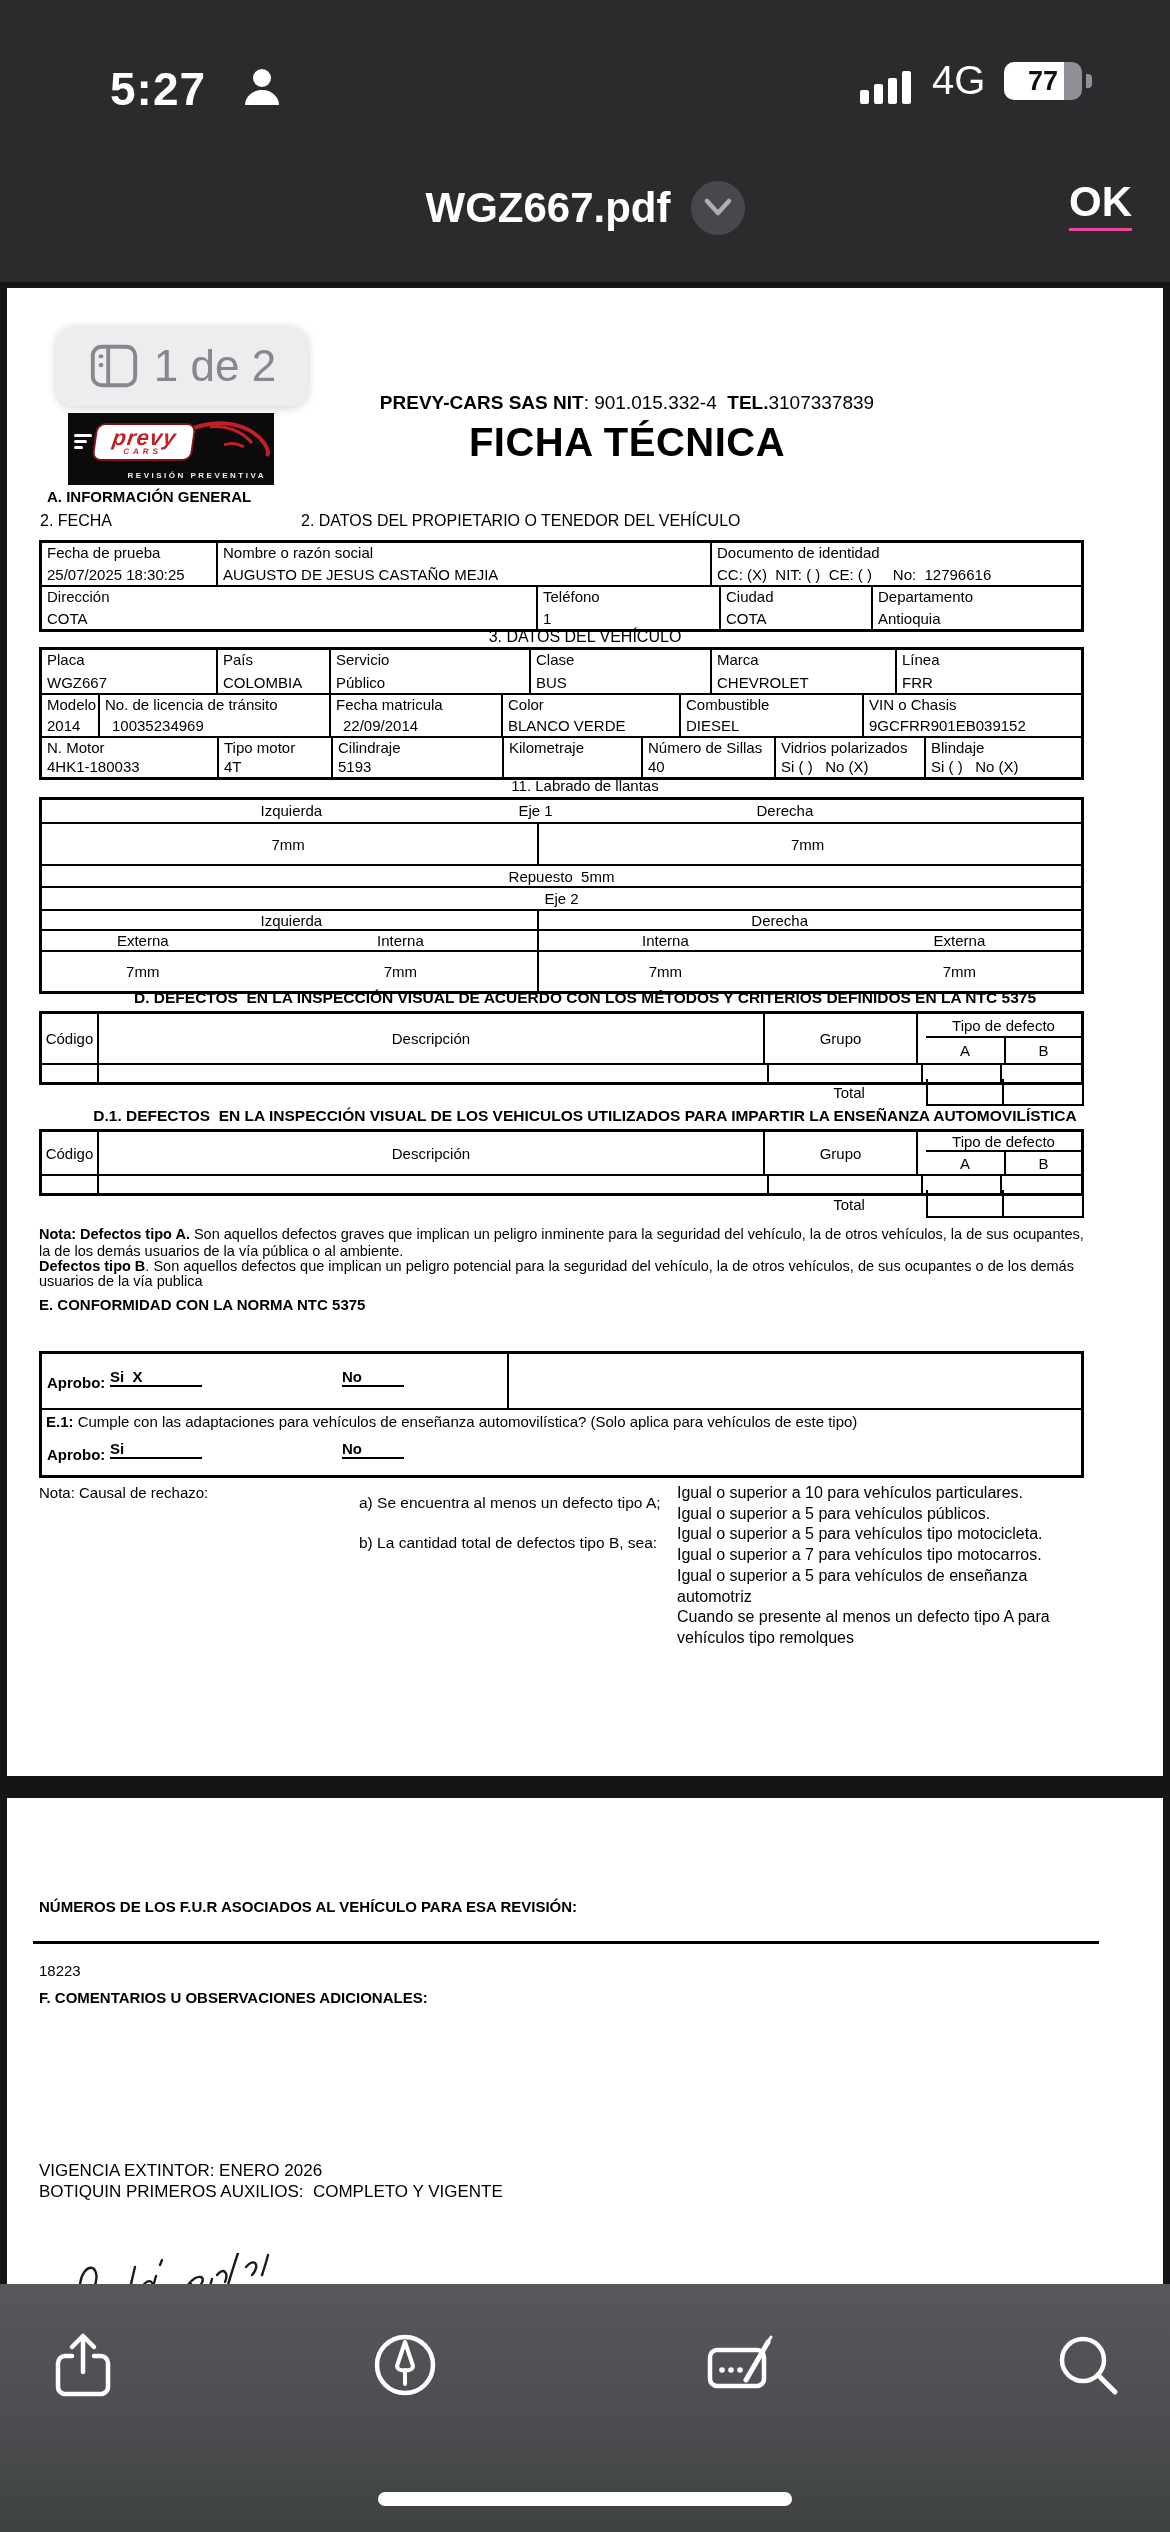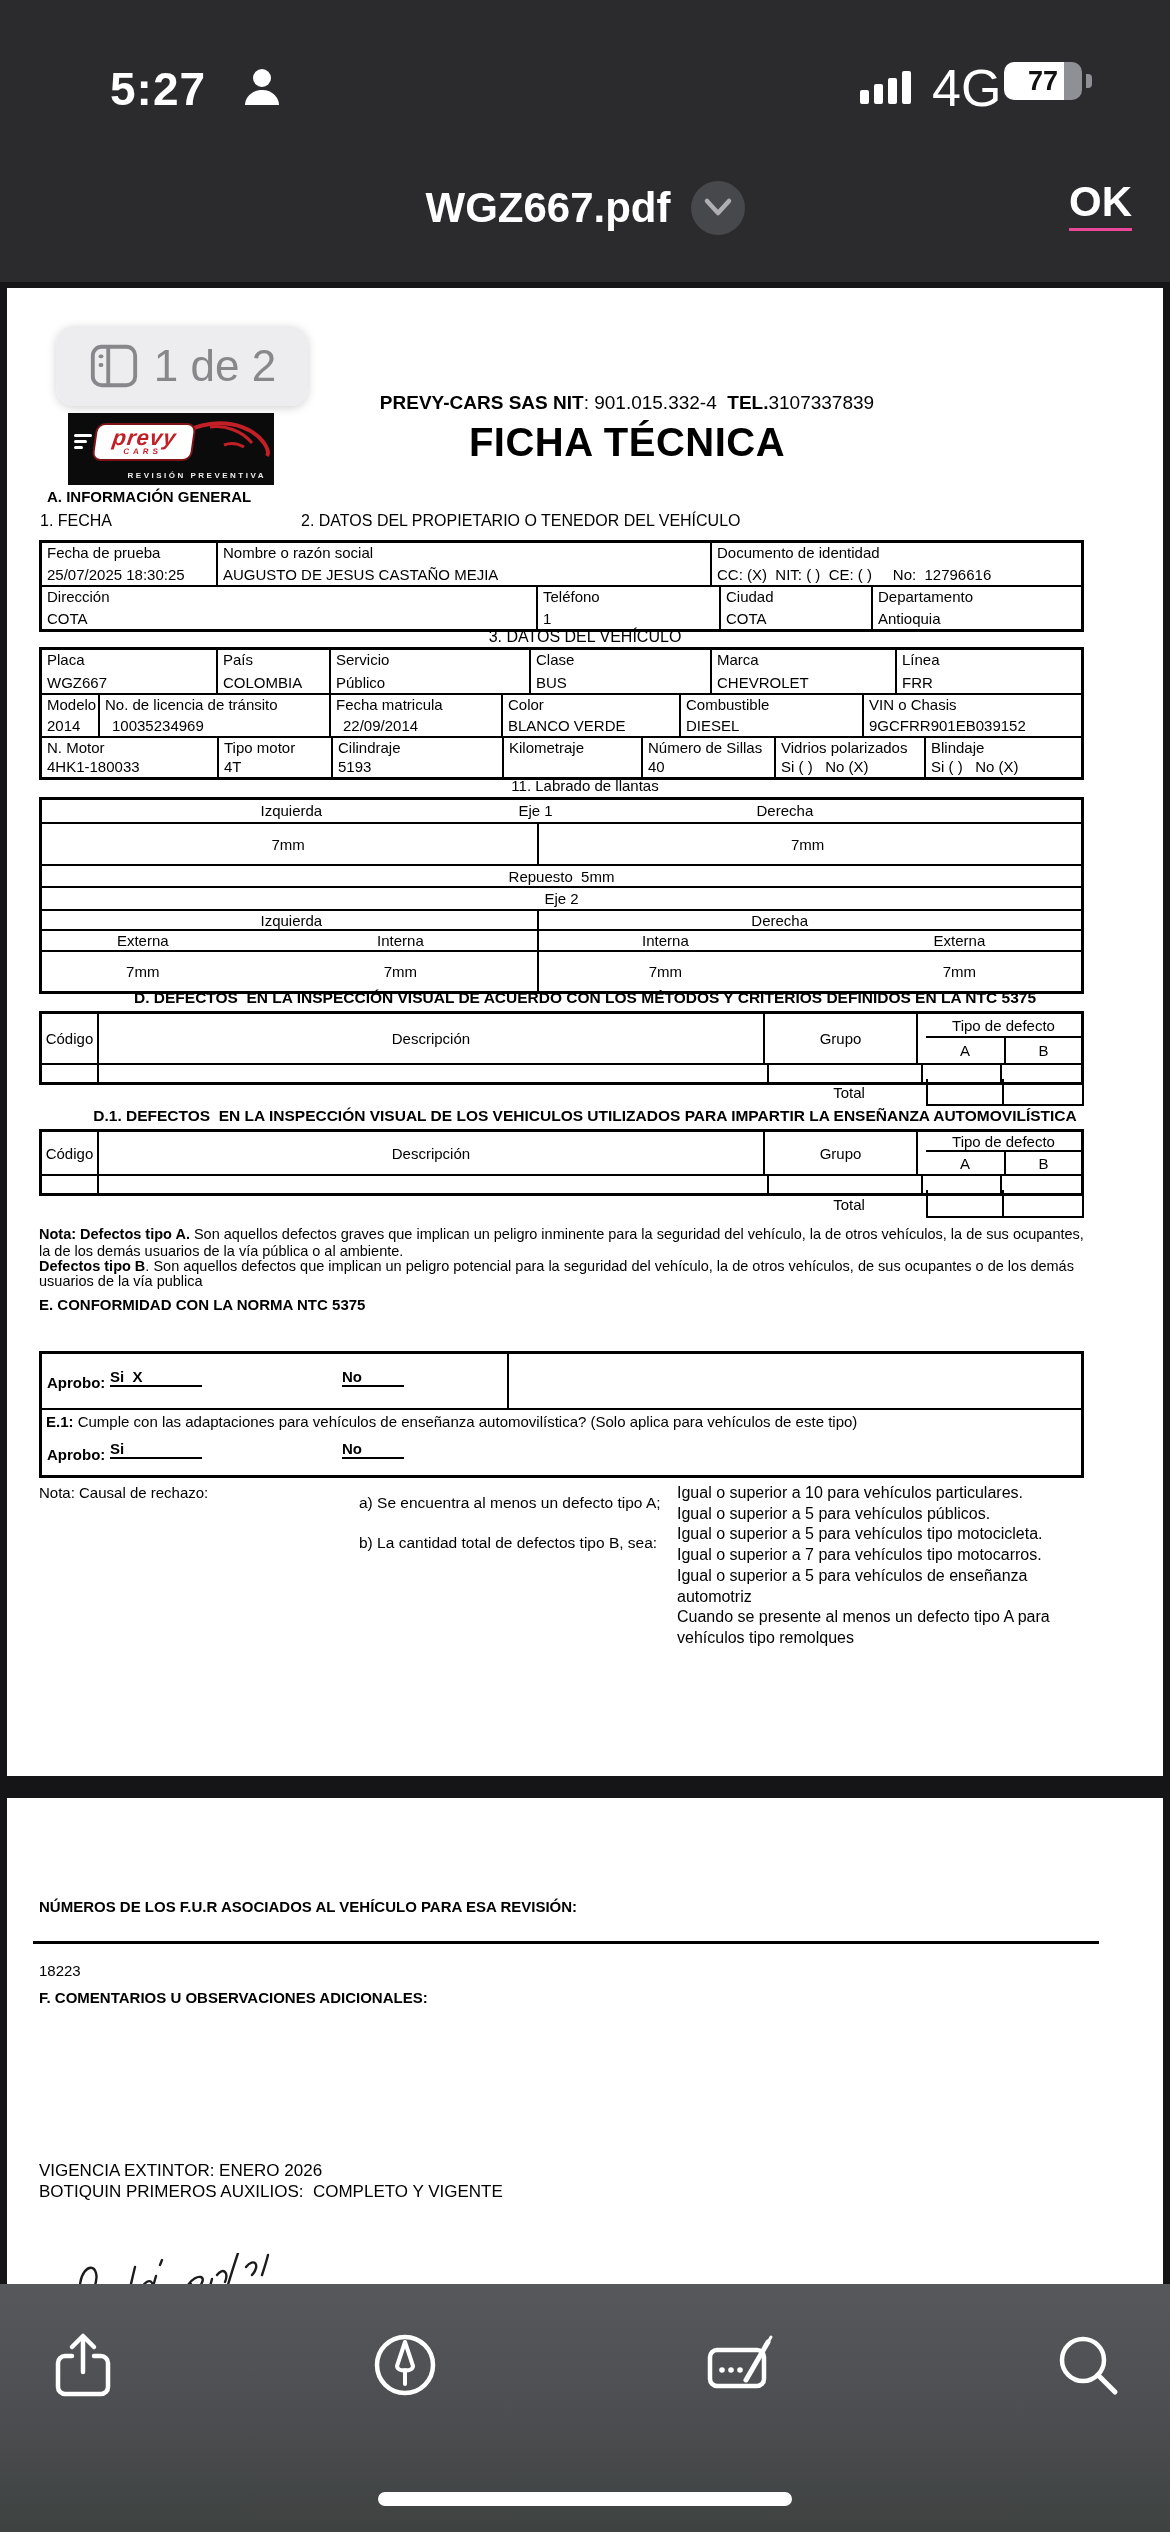--- a/index.html
+++ b/index.html
@@ -5,21 +5,21 @@
   html,body{margin:0;padding:0;background:#000;}
   .screen{position:relative;width:1170px;height:2532px;overflow:hidden;
     font-family:"Liberation Sans",sans-serif;background:#151517;}
 
   
   .chrome{position:absolute;left:0;top:0;width:1170px;height:282px;background:#2b2b2d;}
   .time{position:absolute;left:110px;top:62px;font-size:46px;font-weight:bold;color:#fff;letter-spacing:1px;}
   .user-ico{position:absolute;left:242px;top:68px;}
   .sig-bars{position:absolute;left:860px;top:70px;width:56px;height:34px;}
   .sig-bars i{position:absolute;bottom:0;width:9px;border-radius:2px;background:#fff;display:block;}
-  .net{position:absolute;left:932px;top:58px;font-size:52px;color:#fff;}
+  .net{position:absolute;left:932px;top:58px;font-size:40px;color:#fff;}
   .batt{position:absolute;left:1004px;top:62px;width:78px;height:38px;border-radius:10px;
     background:linear-gradient(to right,#fff 0 77%,#8f8f96 77% 100%);
     color:#111;font-size:27px;font-weight:bold;text-align:center;line-height:38px;}
   .batt-nub{position:absolute;left:1086px;top:74px;width:6px;height:14px;border-radius:0 4px 4px 0;background:#8f8f96;}
   .titlerow{position:absolute;left:0;top:168px;width:1170px;height:80px;}
   .title-grp{position:absolute;left:0;top:0;width:1170px;height:80px;display:flex;align-items:center;justify-content:center;gap:20px;}
   .fname{color:#fff;font-size:42px;font-weight:600;}
   .chev-btn{width:54px;height:54px;border-radius:50%;background:#47484b;display:flex;align-items:center;justify-content:center;}
   .ok{position:absolute;right:38px;top:10px;color:#fff;font-size:42px;font-weight:bold;border-bottom:3px solid #ec4899;padding-bottom:2px;}
 
@@ -140,21 +140,21 @@
             </svg>
         </div>
         <div class="logo-pill">
           <div class="logo-brand">prevy</div>
           <div class="logo-cars">CARS</div>
         </div>
         <div class="logo-tag">REVISIÓN PREVENTIVA</div>
       </div>
 
       <div class="fl b" style="left:40px;top:200px;">A. INFORMACIÓN GENERAL</div>
-      <div class="fl" style="left:33px;top:224px;font-size:16px;">1. FECHA</div>
+      <div class="fl" style="left:33px;top:224px;font-size:16px;">2. FECHA</div>
       <div class="fl" style="left:294px;top:224px;font-size:16px;">2. DATOS DEL PROPIETARIO O TENEDOR DEL VEHÍCULO</div>
 
       <div class="tbl" style="top:252px;">
         <div class="trow" style="height:42px;">
           <div class="cell br" style="width:176px">
             <div class="lab">Fecha de prueba</div>
             <div class="val">25/07/2025 18:30:25</div>
           </div>
           <div class="cell br" style="width:494px">
             <div class="lab">Nombre o razón social</div>

